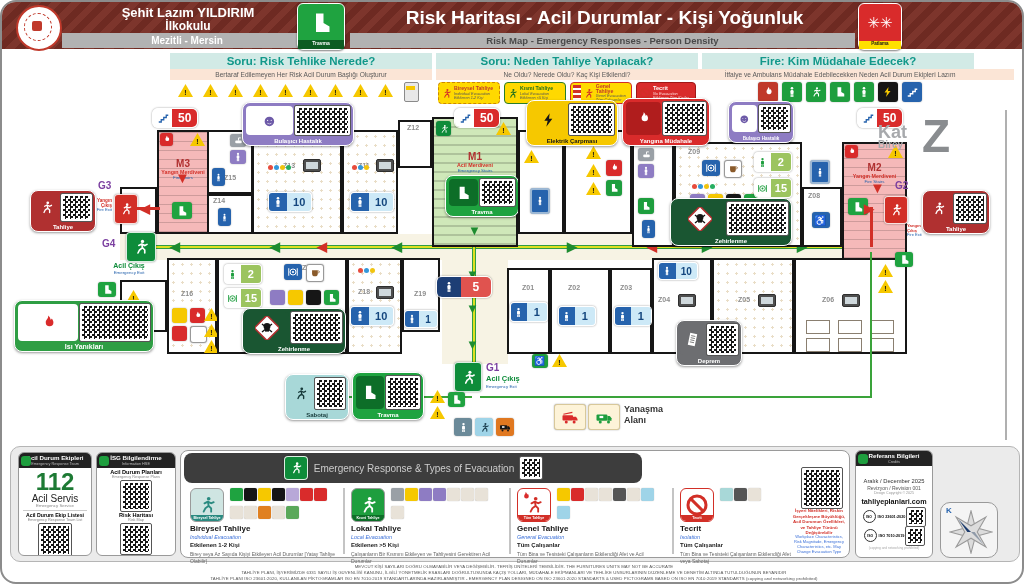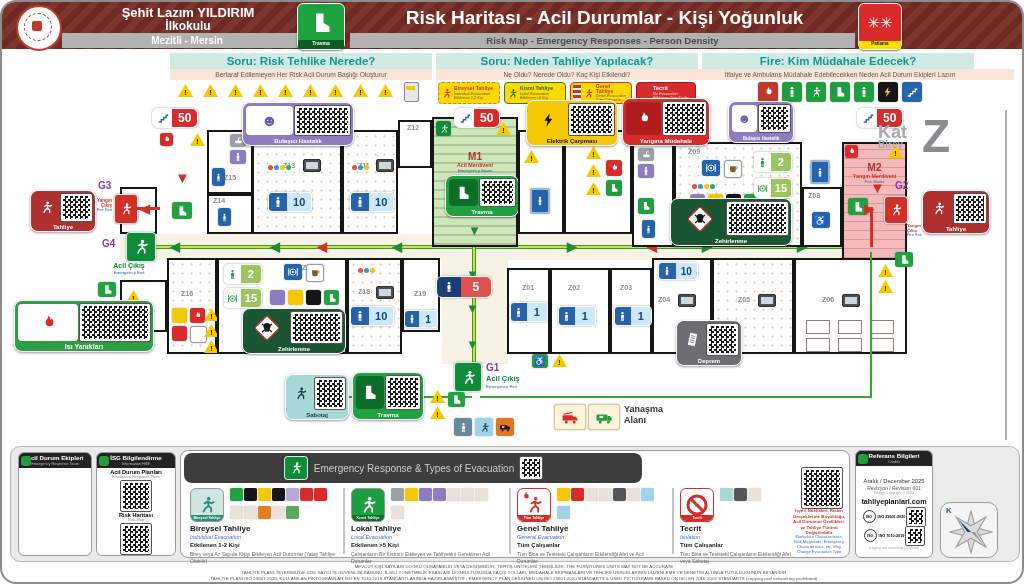--- a/index.html
+++ b/index.html
@@ -282,20 +282,25 @@
   <span class="ar red" style="left:315px;top:238px">◀</span>
   <span class="ar" style="left:390px;top:238px">◀</span>
   <span class="ar" style="left:565px;top:238px">▶</span>
   <span class="ar red" style="left:645px;top:238px">◀</span>
   <span class="ar" style="left:700px;top:238px">▶</span>
   <span class="ar" style="left:795px;top:238px">▶</span>
   <span class="ar" style="left:464px;top:266px">▼</span>
   <span class="ar" style="left:464px;top:300px">▼</span>
   <span class="ar" style="left:464px;top:336px">▼</span>
 
+  <div class="stair" style="left:155px;top:128px;width:52px;height:104px;background-color:#f5b9b9">
+    <span class="st1">M3</span>
+    <span class="st2">Yangın Merdiveni</span>
+    <span class="st3">Fire Stairs</span>
+  </div>
   <div class="ms" style="left:158px;top:131px;width:13px;height:13px;background:#d92b2b">
       <svg width="9" height="9">
         <use href="#flame" style="color:#fff"></use>
       </svg>
     </div>
   <div class="tri" style="left:188px;top:131px">!</div>
   <span class="ar red" style="left:173px;top:168px;font-size:15px">▼</span>
   <div class="ms" style="left:170px;top:200px;width:20px;height:17px;background:#1fa340">
       <svg width="12" height="12" style="color:#fff">
         <use href="#boot"></use>
@@ -887,20 +892,29 @@
     <span style="font-size:9px;font-weight:700;color:#333;display:block">Alanı</span>
   </div>
 
   <div class="ab" style="left:8px;top:444px;width:1008px;height:114px;background:#ebebeb;border:1.5px solid #b5b5b5;border-radius:10px"></div>
 
   <div class="card" style="left:16px;top:450px;width:74px;height:104px">
     <div class="chead">
       <span class="ms" style="left:2px;top:3px;width:10px;height:10px;background:#1e9e3e;position:absolute"></span>
       <div style="font-size:6.2px;font-weight:700">Acil Durum Ekipleri</div>
       <div style="font-size:3.8px;color:#bbb">Emergency Response Team</div>
+    </div>
+    <div style="text-align:center;line-height:1">
+      <div style="font-size:24px;font-weight:700;color:#1d7a34;margin-top:2px">112</div>
+      <div style="font-size:10px;color:#222">Acil Servis</div>
+      <div style="font-size:4.4px;color:#888">Emergency Service</div>
+      <div style="border-top:1px solid #ccc;margin:2px 4px"></div>
+      <div style="font-size:5.2px;font-weight:700">Acil Durum Ekip Listesi</div>
+      <div style="font-size:3.8px;color:#888">Emergency Response Team List</div>
+      <div class="qr" style="width:28px;height:28px;margin:2px auto 0"></div>
     </div>
   </div>
 
   <div class="card" style="left:94px;top:450px;width:80px;height:104px">
     <div class="chead">
       <span class="ms" style="left:2px;top:3px;width:10px;height:10px;background:#1e9e3e;position:absolute"></span>
       <div style="font-size:6.2px;font-weight:700">İSG Bilgilendirme</div>
       <div style="font-size:3.8px;color:#bbb">Information HSE</div>
     </div>
     <div style="text-align:center;line-height:1.15">

